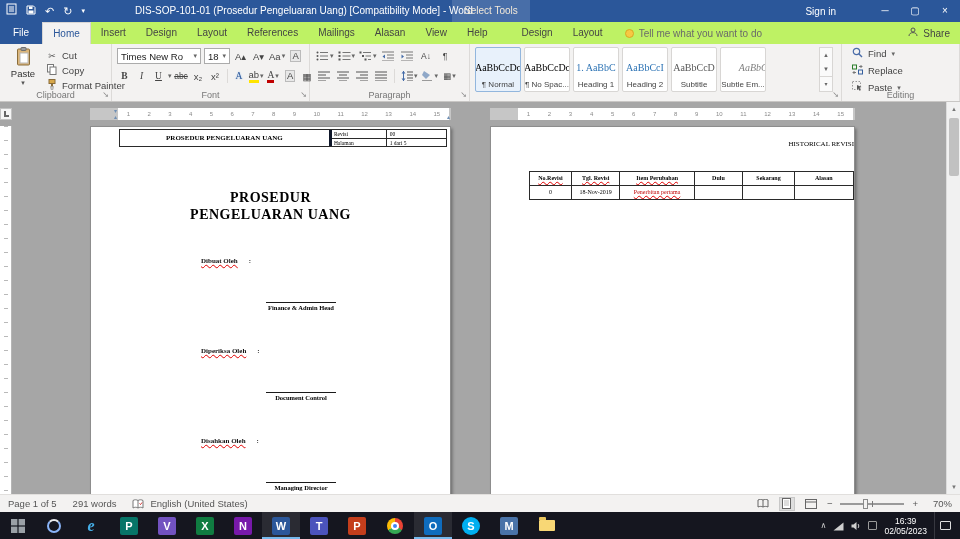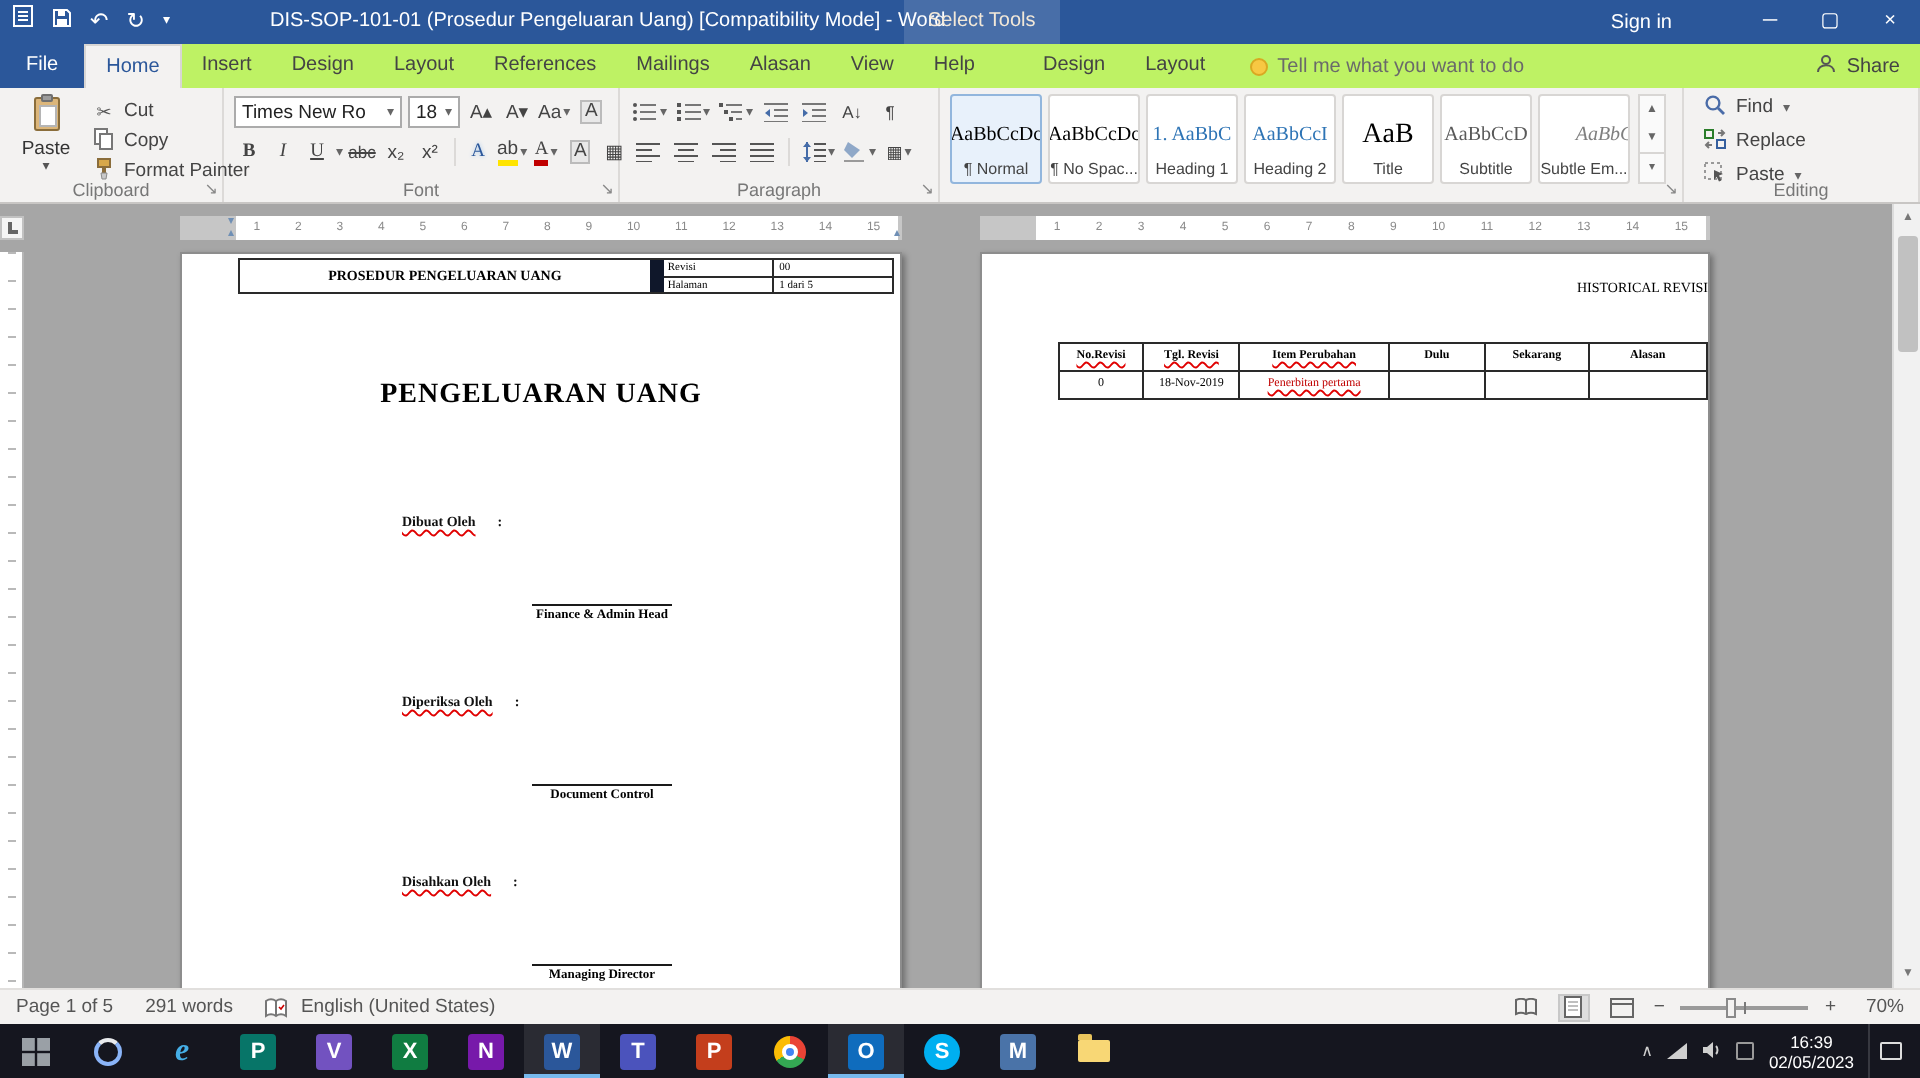--- a/index.html
+++ b/index.html
@@ -97,21 +97,21 @@
   .im-right { right:1px; bottom:0; }
   .vruler { position:absolute; left:0; top:24px; bottom:0; width:12px; background:#fff; border-right:1px solid #b5b5b5;
     background-image:repeating-linear-gradient(to bottom,#b9b9b9 0 1px,transparent 1px 14px); background-size:4px 100%; background-position:4px 0; background-repeat:no-repeat; }
 
   .page { position:absolute; top:24px; height:490px; background:#fff; border:1px solid #8d8d8d; box-shadow:1.5px 1.5px 3px rgba(0,0,0,.35); }
   .page1 { left:90px; width:361px; }
   .page2 { left:490px; width:365px; }
   .serif { font-family:"Liberation Serif","DejaVu Serif",serif; }
 
   .p1-header { position:absolute; top:2px; left:28px; right:3px; border:1px solid #2a2a2a; display:flex; height:18px; }
-  .p1h-title { width:65%; border-right:7px solid #0f172a; display:flex; align-items:center; justify-content:center; font-weight:bold; font-size:7px; color:#000; }
+  .p1h-title { width:65%; border-right:3px solid #0f172a; display:flex; align-items:center; justify-content:center; font-weight:bold; font-size:7px; color:#000; }
   .p1h-right { width:35%; display:flex; flex-direction:column; }
   .p1h-row { display:flex; flex:1; border-bottom:1px solid #2a2a2a; }
   .p1h-row:last-child { border-bottom:none; }
   .p1h-label { width:48%; border-right:1px solid #2a2a2a; font-size:5.5px; padding-left:2px; line-height:8px; color:#000; }
   .p1h-value { flex:1; font-size:5.5px; padding-left:3px; line-height:8px; color:#000; }
 
   .p1-title { position:absolute; top:62px; left:0; right:0; text-align:center; font-weight:bold; font-size:14px; line-height:17px; letter-spacing:.5px; color:#000; }
 
   .sign-blocks { position:absolute; top:130px; left:0; right:0; }
   .sign-block { height:90px; position:relative; }
@@ -439,24 +439,20 @@
         </div>
         <div class="scard">
           <span class="sg-prev pv-h">1. AaBbC</span>
           <span class="sg-name">Heading 1</span>
         </div>
         <div class="scard">
           <span class="sg-prev pv-h">AaBbCcI</span>
           <span class="sg-name">Heading 2</span>
         </div>
         <div class="scard">
-          <span class="sg-prev pv-title">AaB</span>
-          <span class="sg-name">Title</span>
-        </div>
-        <div class="scard">
           <span class="sg-prev pv-sub">AaBbCcD</span>
           <span class="sg-name">Subtitle</span>
         </div>
         <div class="scard">
           <span class="sg-prev pv-em">AaBbCcDi</span>
           <span class="sg-name">Subtle Em...</span>
         </div>
       </div>
       <div class="sscroll">
         <span>▲</span>
@@ -565,20 +561,21 @@
             <span class="p1h-value">00</span>
           </div>
             <div class="p1h-row">
             <span class="p1h-label">Halaman</span>
             <span class="p1h-value">1 dari 5</span>
           </div>
           </div>
       </div>
 
       <div class="p1-title">
+        <div>PROSEDUR</div>
         <div>PENGELUARAN UANG</div>
       </div>
 
       <div class="sign-blocks">
           <div class="sign-block">
           <div class="sign-labelrow">
             <span class="sq">Dibuat Oleh</span><span class="sign-colon">:</span>
           </div>
           <div class="sign-line"></div>
           <div class="sign-role">Finance &amp; Admin Head</div>

